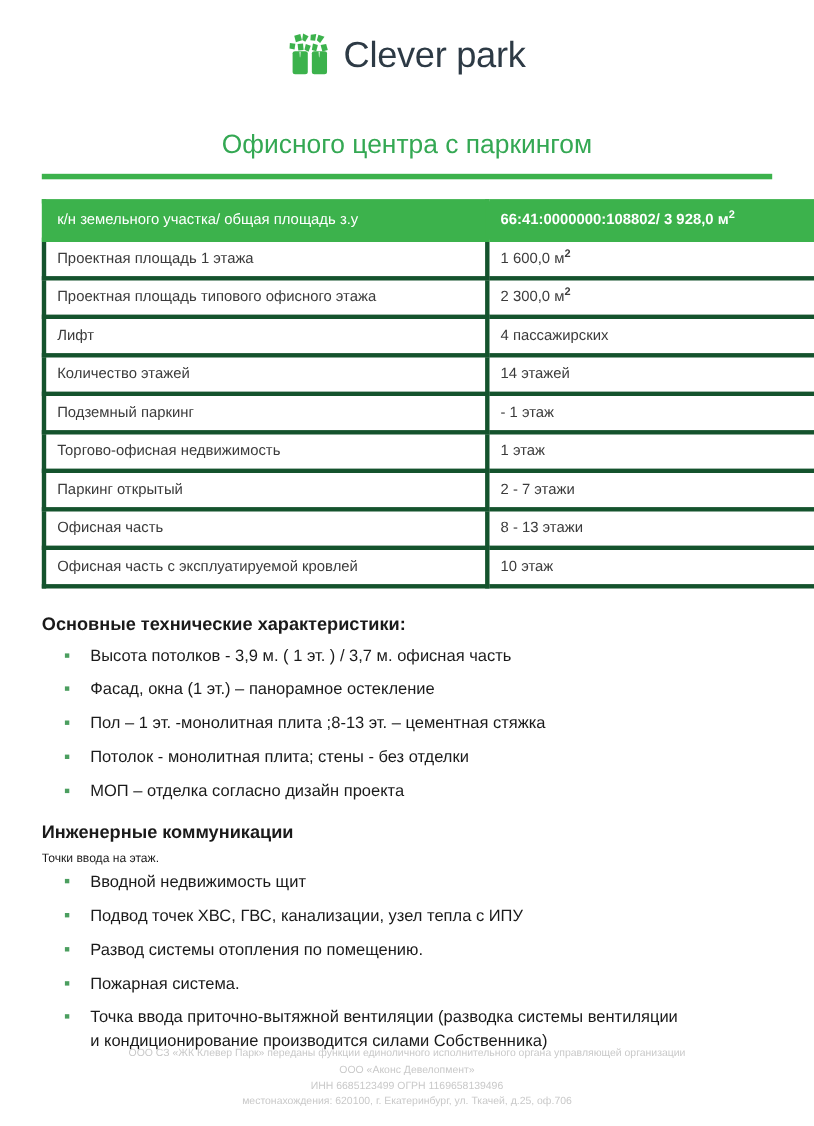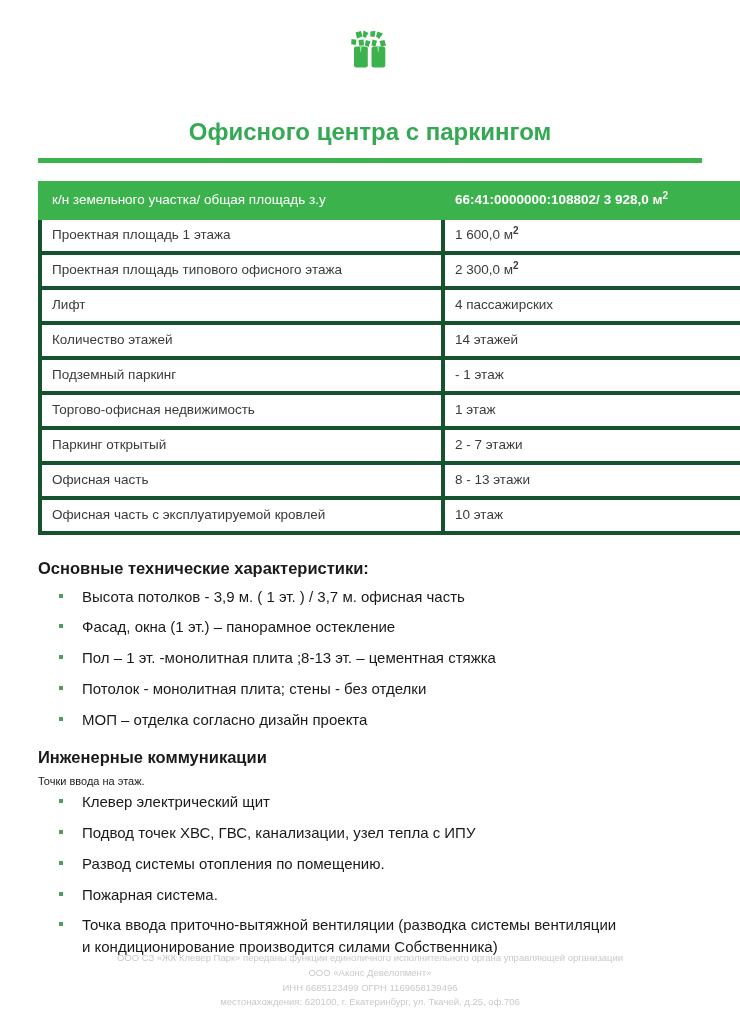--- a/index.html
+++ b/index.html
@@ -45,21 +45,21 @@
   }
   .doc-title {
     font-size: 27px;
     font-weight: bold;
     color: #231f20;
     letter-spacing: 0.1px;
     line-height: 1.15;
   }
   .doc-subtitle {
     font-size: 24px;
-    font-weight: bold;
+    font-weight: normal;
     color: #34a853;
     margin-top: 18px;
     line-height: 1.15;
   }
   .green-rule {
     height: 5px;
     background: #3cb24c;
     margin: 12px 38px 0 38px;
   }
 
@@ -168,20 +168,21 @@
       <path d="M22.5 9.5 L27 10.8 L25.5 16.5 L21.5 15.5 Z"></path>
       <path d="M29.5 11 L34.5 10 L36 15.5 L31 16.8 Z"></path>
       <path d="M4 18.5 C4 17.2 5 16.5 6.2 16.5 L15.5 16.5 C16.8 16.5 17.8 17.2 17.8 18.5 L17.8 35.5 C17.8 36.8 16.8 37.5 15.5 37.5 L6.2 37.5 C5 37.5 4 36.8 4 35.5 Z"></path>
       <path d="M21.5 18.5 C21.5 17.2 22.5 16.5 23.7 16.5 L33 16.5 C34.3 16.5 35.3 17.2 35.3 18.5 L35.3 35.5 C35.3 36.8 34.3 37.5 33 37.5 L23.7 37.5 C22.5 37.5 21.5 36.8 21.5 35.5 Z"></path>
     </g>
     <g fill="#ffffff" opacity="0.85">
       <path d="M10.2 17 L11.4 17 L11.0 22 L10.6 22 Z"></path>
       <path d="M27.6 17 L28.8 17 L28.4 22 L28.0 22 Z"></path>
     </g>
   </svg>
+  <span class="logo-word">Clever park</span>
 </div>
 
 <div class="title-block">
   <div class="doc-subtitle">Офисного центра с паркингом</div>
 </div>
 <div class="green-rule"></div>
 
 <table class="spec-table">
   <tbody>
     <tr class="header-row">
@@ -232,21 +233,21 @@
     <ul class="bullets">
       <li><span class="dot"></span><span>Высота потолков - 3,9 м. ( 1 эт. ) / 3,7 м. офисная часть</span></li>
       <li><span class="dot"></span><span>Фасад, окна (1 эт.) – панорамное остекление</span></li>
       <li><span class="dot"></span><span>Пол –  1 эт. -монолитная плита ;8-13 эт. – цементная стяжка</span></li>
       <li><span class="dot"></span><span>Потолок - монолитная плита; стены - без отделки</span></li>
       <li><span class="dot"></span><span>МОП – отделка согласно дизайн проекта</span></li>
     </ul>
     <div class="section-heading tight">Инженерные коммуникации</div>
     <div class="plain-line">Точки ввода на этаж.</div>
     <ul class="bullets">
-      <li><span class="dot"></span><span>Клевер электрический щит</span></li>
+      <li><span class="dot"></span><span>Вводной недвижимость щит</span></li>
       <li><span class="dot"></span><span>Подвод точек ХВС, ГВС, канализации, узел тепла с ИПУ</span></li>
       <li><span class="dot"></span><span>Развод системы отопления по помещению.</span></li>
       <li><span class="dot"></span><span>Пожарная система.</span></li>
       <li><span class="dot"></span><span>Точка ввода приточно-вытяжной вентиляции (разводка системы вентиляции</span><span class="cont">и кондиционирование производится силами Собственника)</span></li>
     </ul>
   </div>
 
 <div class="footer">
   <div>ООО СЗ «ЖК Клевер Парк» переданы функции единоличного исполнительного органа управляющей организации</div>
   <div>ООО «Аконс Девелопмент»</div>

